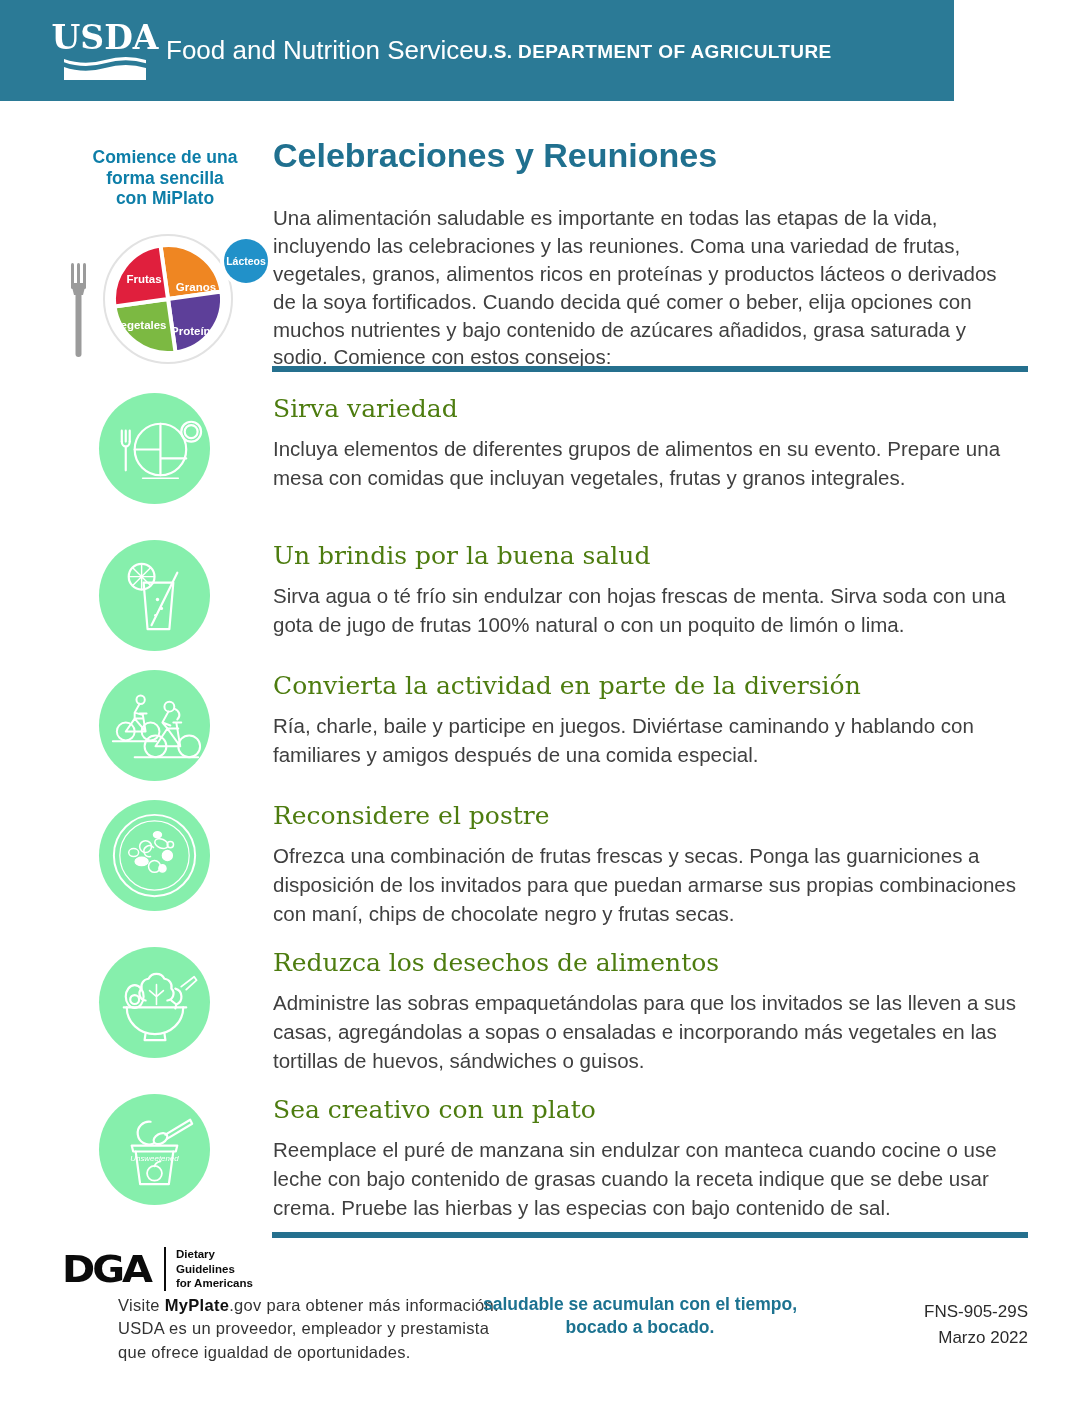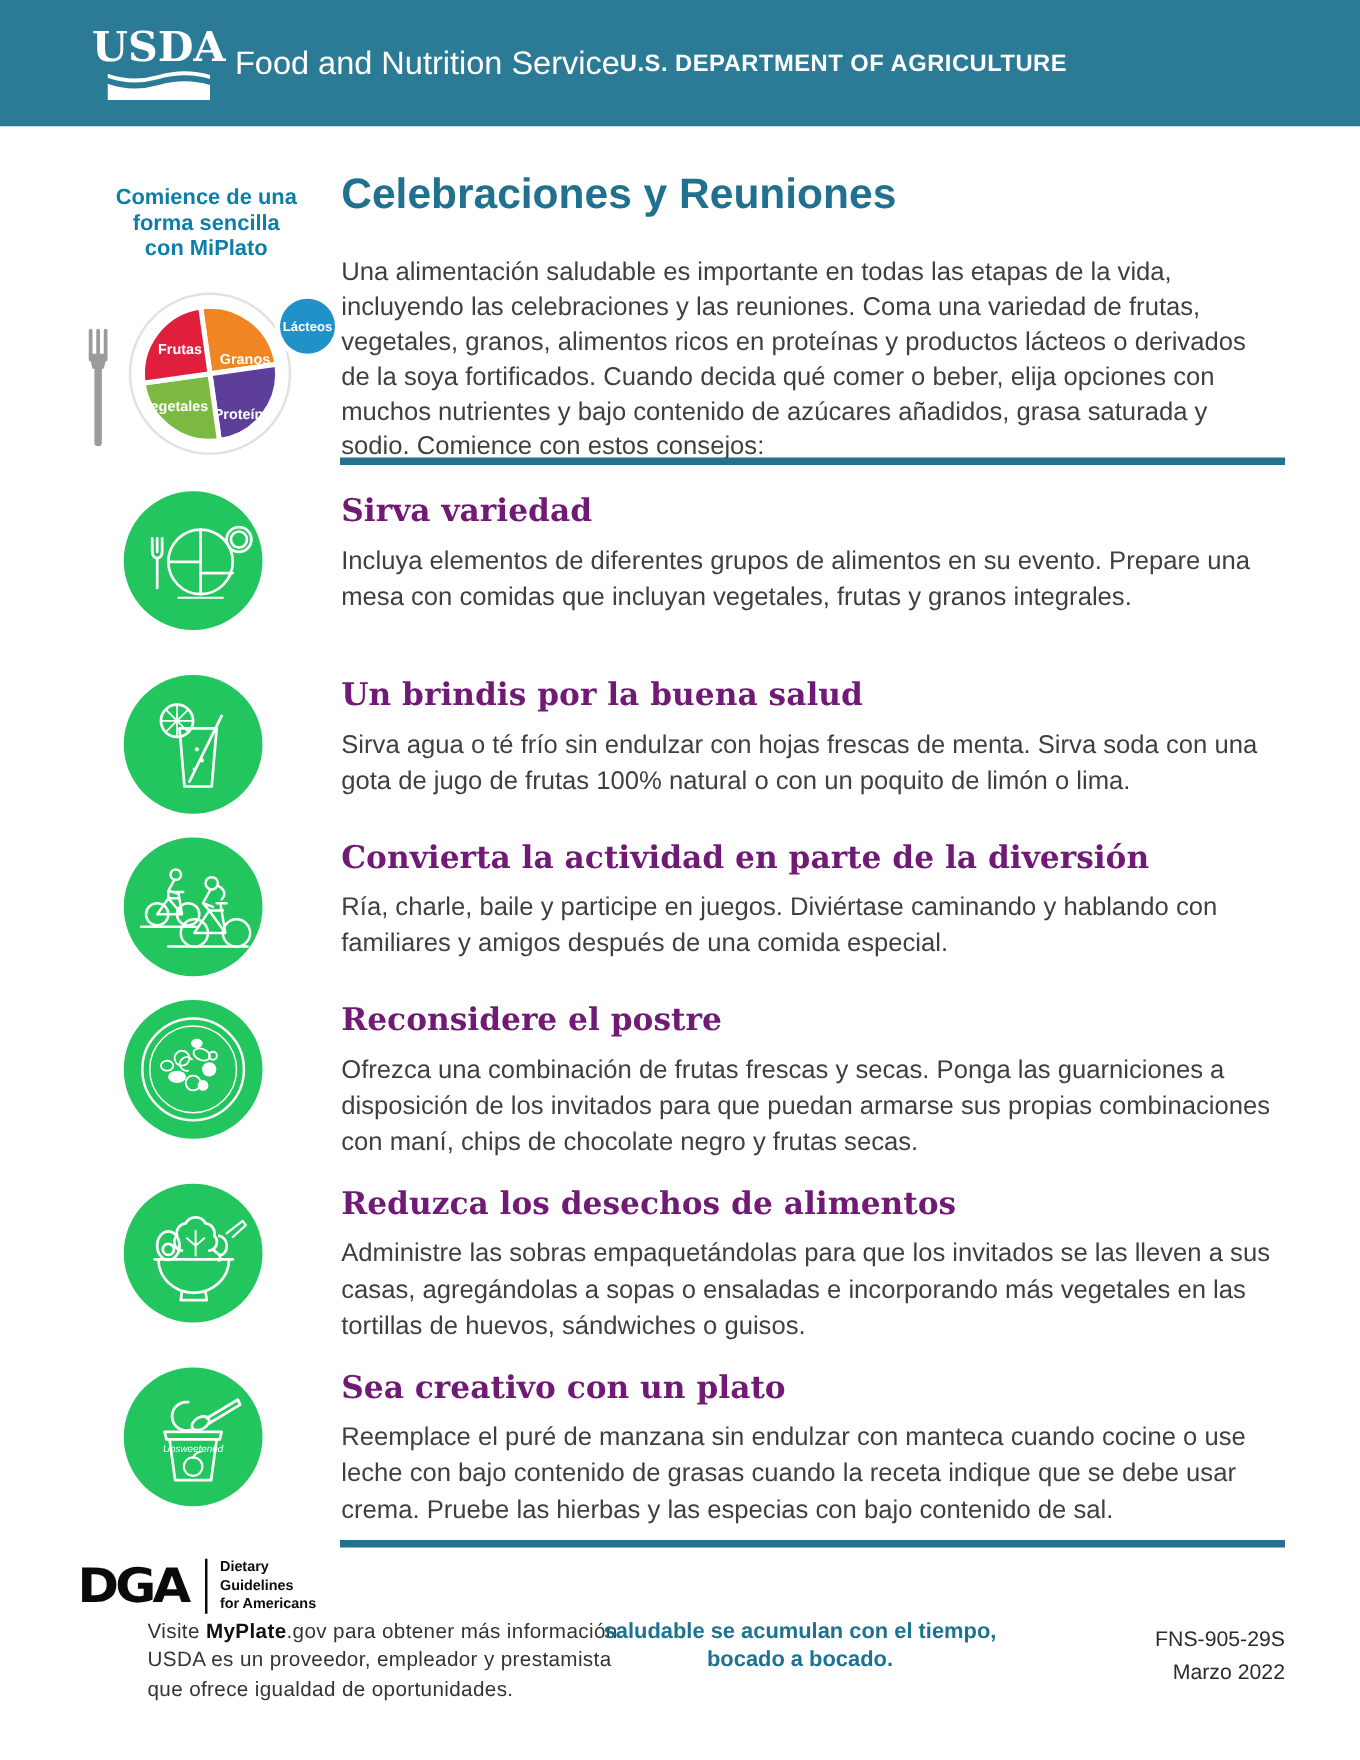--- a/index.html
+++ b/index.html
@@ -4,22 +4,22 @@
 <style>
   * { margin:0; padding:0; box-sizing:border-box; }
   html,body { background:#ffffff; }
   body {
     width:1088px; height:1408px; position:relative;
     font-family:"Liberation Sans", sans-serif; color:#3d3d3d;
     overflow:hidden;
   }
   
   .header {
-    position:absolute; top:0; left:0; width:1088px; height:101px;
-    background:#2b7a96; display:flex; align-items:center; padding-left:84px;
+    position:absolute; top:0; left:0; width:954px; height:101px;
+    background:#2b7a96; display:flex; align-items:center; padding-left:62px;
   }
   .usda-logo { display:flex; flex-direction:column; align-items:center; width:86px; }
   .usda-word {
     font-family:"DejaVu Serif", serif; font-weight:700; color:#fff;
     font-size:33px; line-height:1; letter-spacing:0px;
   }
   .usda-swoosh { width:82px; height:24px; margin-top:2px; }
   .header-text { margin-left:18px; display:flex; flex-direction:row; }
   .agency-name { color:#fff; font-size:26px; font-weight:400; line-height:1.15; }
   .dept-name { color:#ffffff; font-size:19px; font-weight:700; letter-spacing:0.4px; margin-top:5px; }
@@ -41,28 +41,28 @@
     font-size:20.5px; line-height:1.36; color:#3f3f3f;
   }
   .rule { position:absolute; background:#25708e; height:6px; }
   .rule-top { left:272px; top:366px; width:756px; }
   .rule-bottom { left:272px; top:1232px; width:756px; }
 
   
   .section { position:absolute; left:0; width:1088px; display:flex; }
   .icon-col { width:273px; flex:0 0 273px; }
   .icon-circle {
-    width:111px; height:111px; border-radius:50%; background:#22c55e;
+    width:111px; height:111px; border-radius:50%; background:#86efac;
     margin-left:99px; display:flex; align-items:center; justify-content:center;text-align:center;
   }
   .icon-circle svg { width:111px; height:111px; }
   .text-col { width:755px; flex:0 0 755px; }
   .section-heading {
-    font-family:"DejaVu Serif", serif; font-weight:700;
-    font-size:25px; color:#701a75; line-height:1.1; margin-top:2px;
+    font-family:"DejaVu Serif", serif; font-weight:400;
+    font-size:25px; color:#4d7c0f; line-height:1.1; margin-top:2px;
   }
   .section-body { font-size:20.5px; line-height:1.42; color:#3f3f3f; margin-top:11px; }
   .s1 { top:393px; } .s2 { top:540px; } .s3 { top:670px; }
   .s4 { top:800px; } .s5 { top:947px; } .s6 { top:1094px; }
 
   
   .dga-logo { position:absolute; left:62px; top:1247px; display:flex; align-items:center; }
   .dga-word {
     font-family:"DejaVu Sans", sans-serif; font-weight:700; color:#0b0b0b;
     font-size:40px; letter-spacing:-3px; line-height:1; transform:scaleY(0.95);

